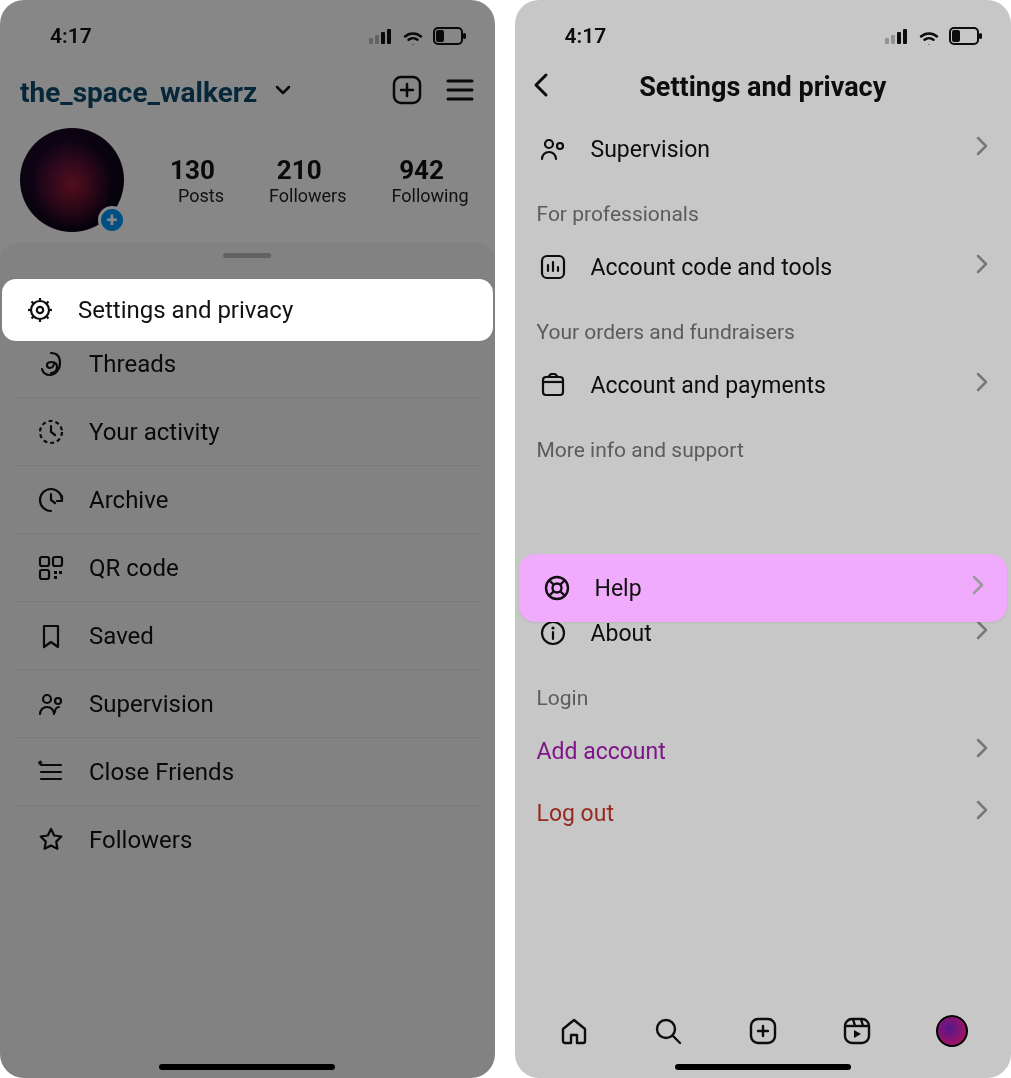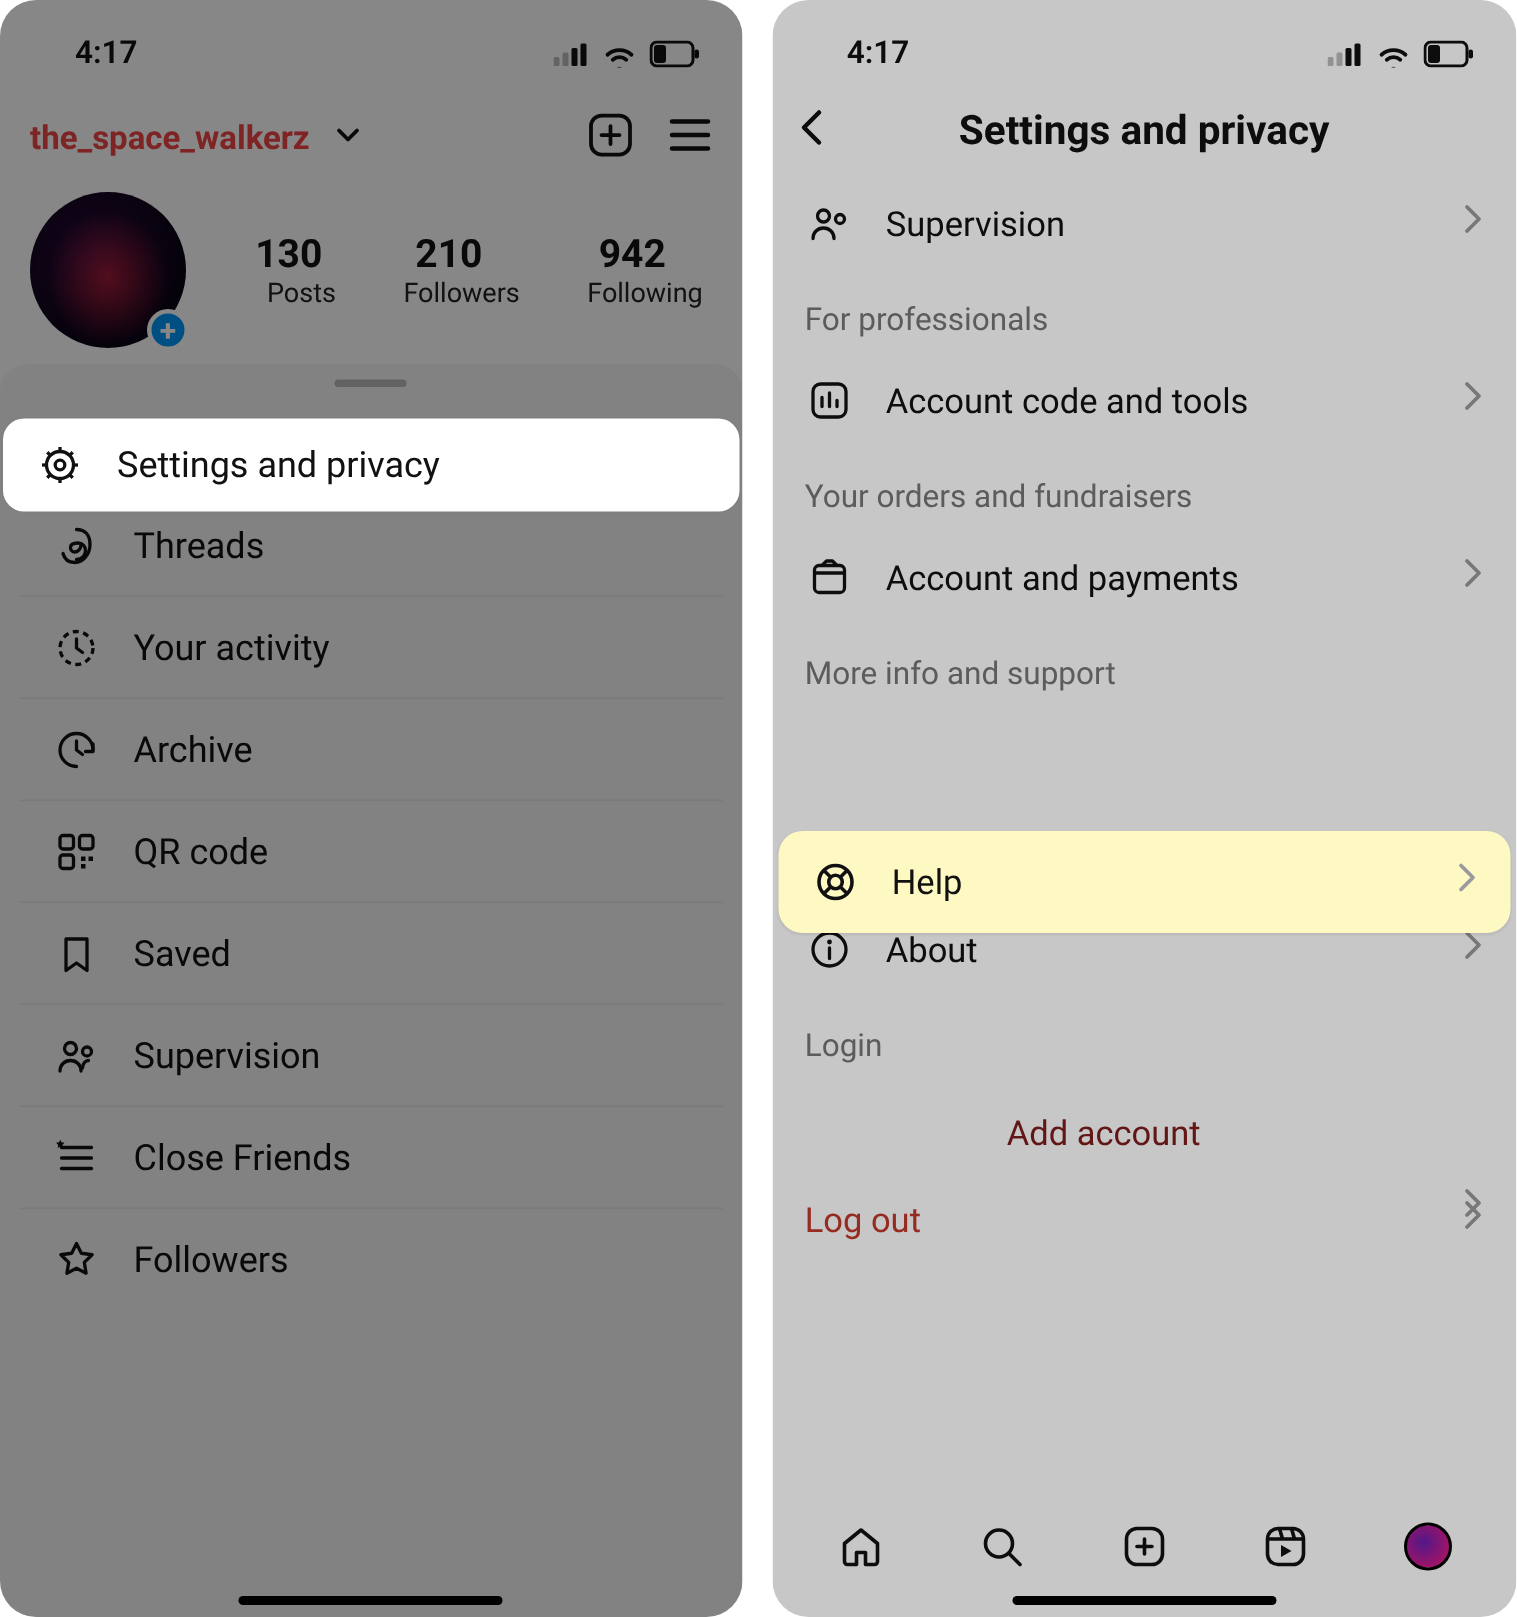--- a/index.html
+++ b/index.html
@@ -37,23 +37,23 @@
   .sig svg, .wifi svg, .bat svg { display: block; }
 
   
   .profile-header {
     display: flex;
     align-items: center;
     padding: 18px 20px 10px;
     gap: 14px;
   }
   .username {
-    font-size: 22px;
+    font-size: 28px;
     font-weight: 700;
-    color: #ef4444;
+    color: #0c4a6e;
   }
   .chev-down { margin-left: 2px; }
   .header-actions { margin-left: auto; display: flex; gap: 22px; align-items: center; }
 
   .profile-row {
     display: flex;
     align-items: center;
     padding: 8px 20px 20px;
     gap: 20px;
   }
@@ -141,42 +141,42 @@
     padding: 22px 22px 10px;
   }
   .row {
     display: flex; align-items: center;
     height: 62px; padding: 0 22px; gap: 22px;
     font-size: 23px; color: #111;
     position: relative;
   }
   .row .icon { width: 32px; display:flex; justify-content:center; }
   .row .chev { margin-left: auto; color: #9a9a9e; }
-  .row.blue { color: #7f1d1d; flex-direction: column; }
+  .row.blue { color: #a21caf; }
   .row.red { color: #c0392b; }
 
   
   .tab-bar {
     position: absolute; left:0; right:0; bottom: 0;
     height: 76px;
     display:flex; justify-content: space-around; align-items: center;
     padding: 0 12px 18px;
     background: #fff;
   }
   .tab-bar .tab { width: 38px; height: 38px; display:flex; align-items:center; justify-content:center; }
   .tab-avatar {
     width: 32px; height: 32px; border-radius:50%;
     background: radial-gradient(circle at 40% 40%, #6a1fb0 0%, #d61a7f 80%);
     border: 2px solid #000;
   }
 
   
   .float-highlight {
     position: absolute; left: 4px; right: 4px;
-    background: #fef9c3; border-radius: 16px;
+    background: #f0abfc; border-radius: 16px;
     z-index: 60;
     box-shadow: 0 1px 2px rgba(0,0,0,0.08);
   }
 
   
   .float-left-highlight {
     position: absolute; left: 0; right: 0;
     z-index: 60;
   }
 

